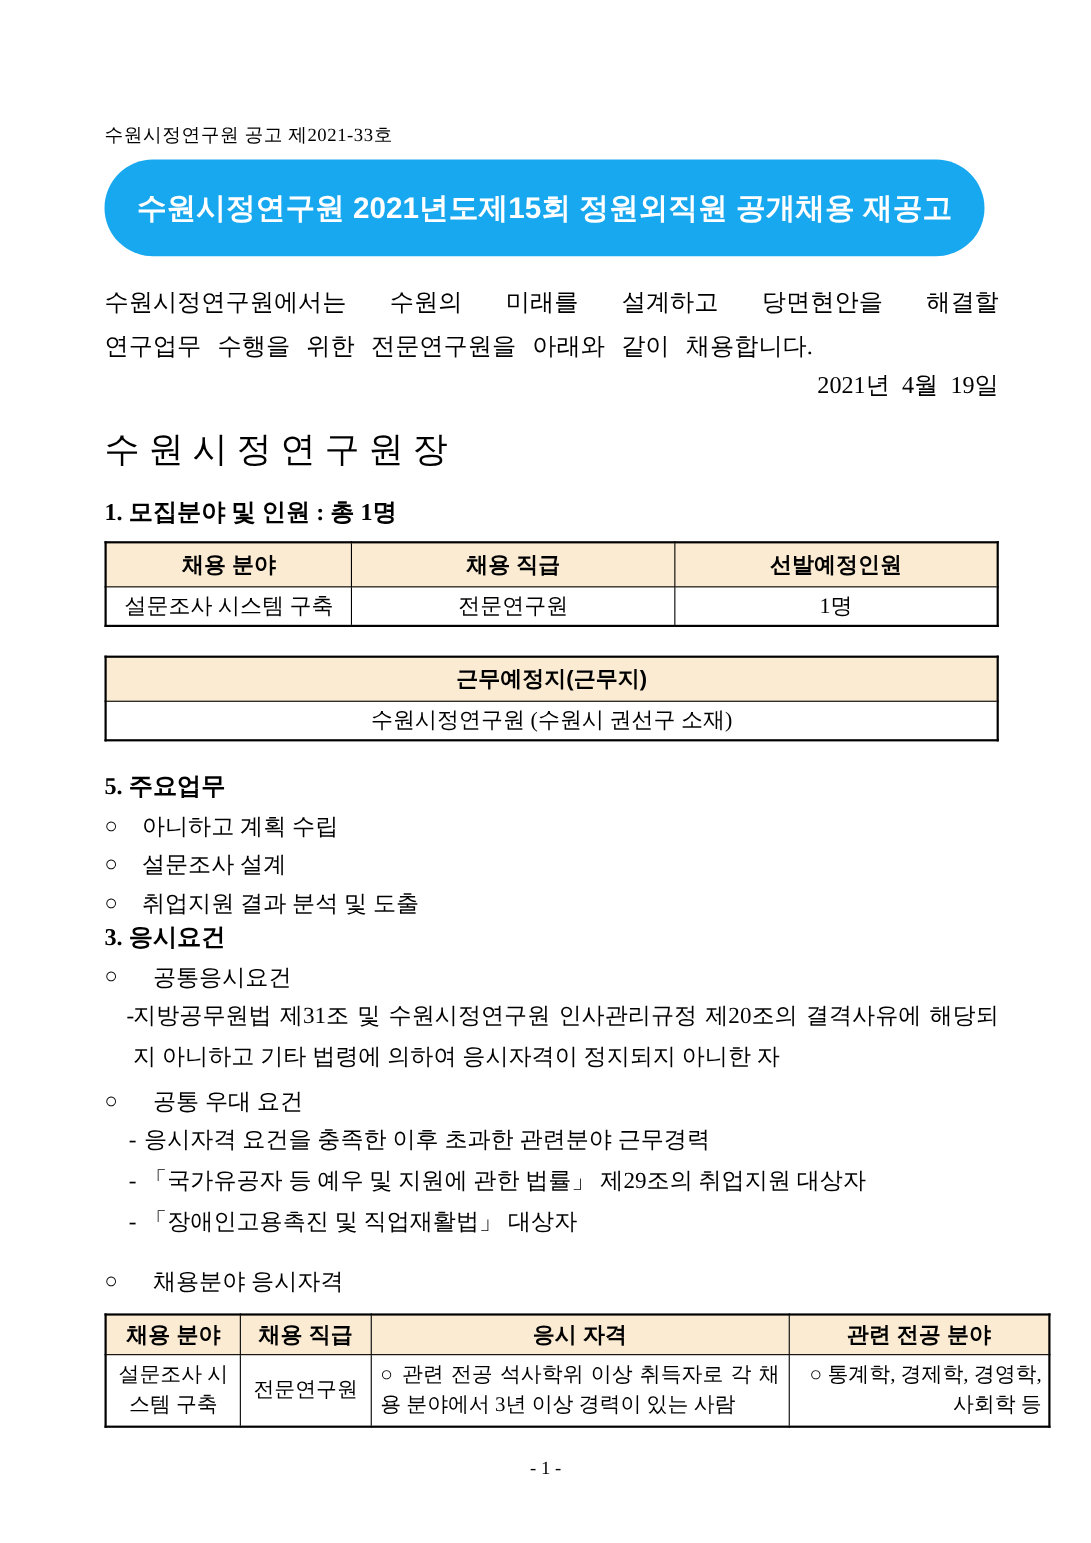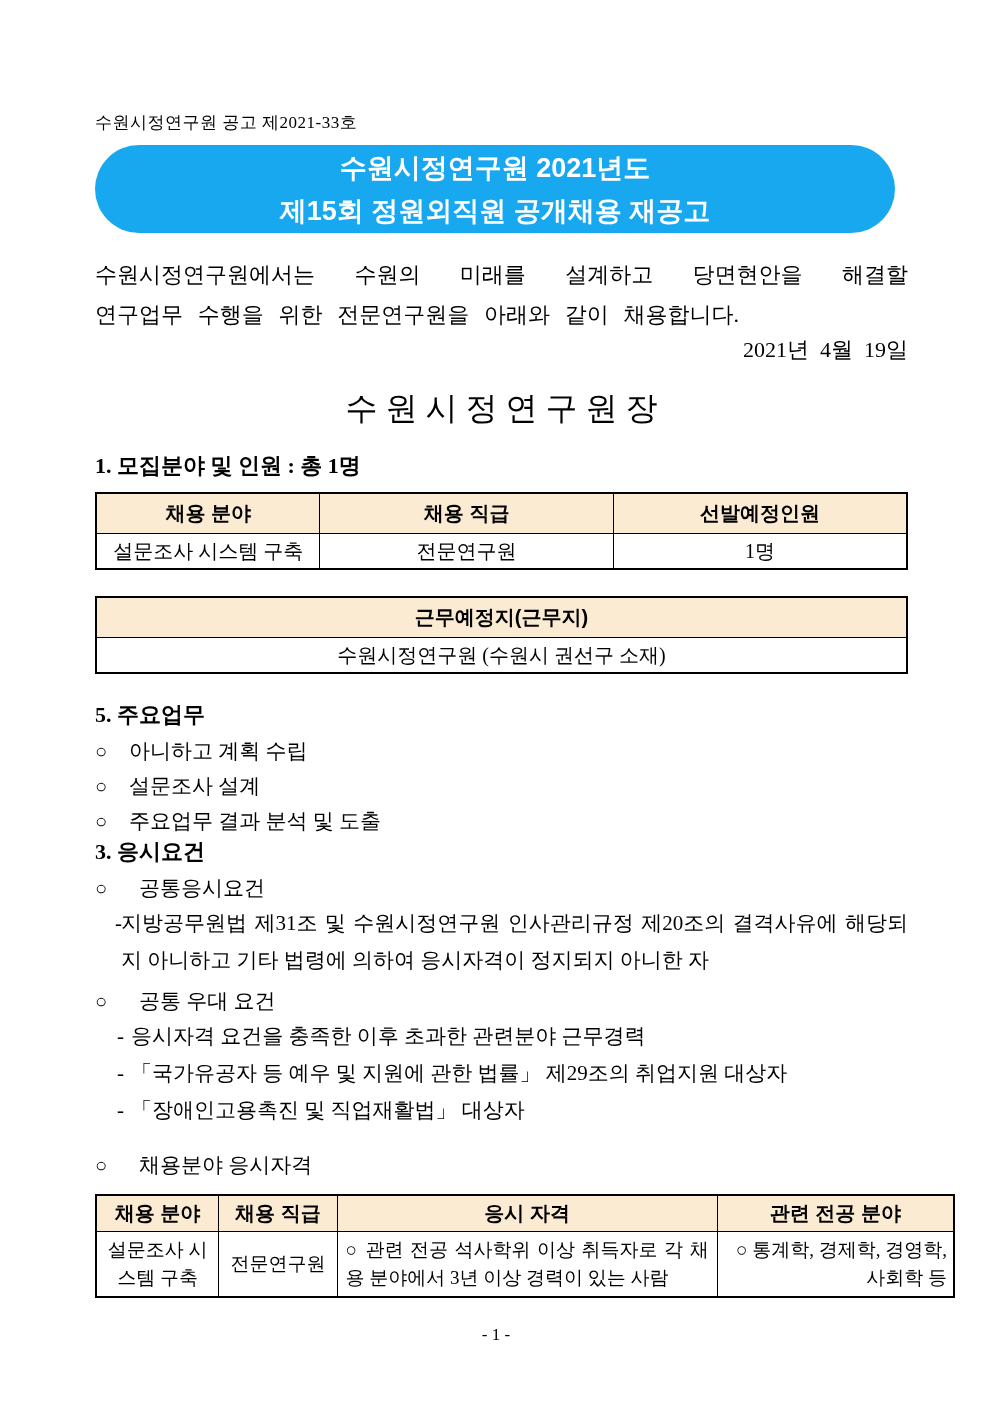--- a/index.html
+++ b/index.html
@@ -26,29 +26,29 @@
   .notice{font-size:17px;line-height:22px;letter-spacing:0.5px;}
   .banner{
     margin-top:11px;
     width:800px;height:88px;
     background:var(--banner_bg);
     border-radius:44px;
     color:var(--banner_text);
     font-family:var(--sans);
     font-weight:bold;
     font-size:27px;
-    display:flex;flex-direction:column;justify-content:center;align-items:center;
+    display:flex;flex-direction:row;justify-content:center;align-items:center;
     row-gap:7px;
     text-align:center;
   }
   .intro{margin-top:22px;font-size:22px;line-height:40px;width:813px;}
   .intro-l1{text-align:justify;text-align-last:justify;}
   .intro-l2{word-spacing:0.42em;}
   .date{margin-top:0;width:813px;text-align:right;font-size:22px;line-height:30px;white-space:pre;}
-  .sign{margin-top:22px;width:813px;text-align:center;font-size:32px;line-height:42px;white-space:pre;font-weight:500;}
+  .sign{margin-top:22px;width:813px;text-align:left;font-size:32px;line-height:42px;white-space:pre;font-weight:500;}
   .sec-title{font-size:22px;font-weight:bold;line-height:26px;}
   .mt-s1{margin-top:24px;}
   .mt-s2{margin-top:28px;}
   .mt-s3{}
   table{border-collapse:collapse;width:813px;table-layout:fixed;}
   table, th, td{border:1.4px solid var(--border);}
   table{border-width:2.6px;padding-left:21px;}
   th{
     background:var(--table_header_bg);
     font-family:var(--sans);
@@ -144,21 +144,21 @@
     <div class="o-item">
       <span class="o-mark">○</span>
       <span>아니하고 계획 수립</span>
     </div>
     <div class="o-item">
       <span class="o-mark">○</span>
       <span>설문조사 설계</span>
     </div>
     <div class="o-item">
       <span class="o-mark">○</span>
-      <span>주요업무 결과 분석 및 도출</span>
+      <span>취업지원 결과 분석 및 도출</span>
     </div>
   </div>
 
   <div class="sec-title mt-s3">3. 응시요건</div>
 
   <div class="o-item grp-label">
     <span class="o-mark">○</span>
     <span>공통응시요건</span>
   </div>
   <div class="d-item">

